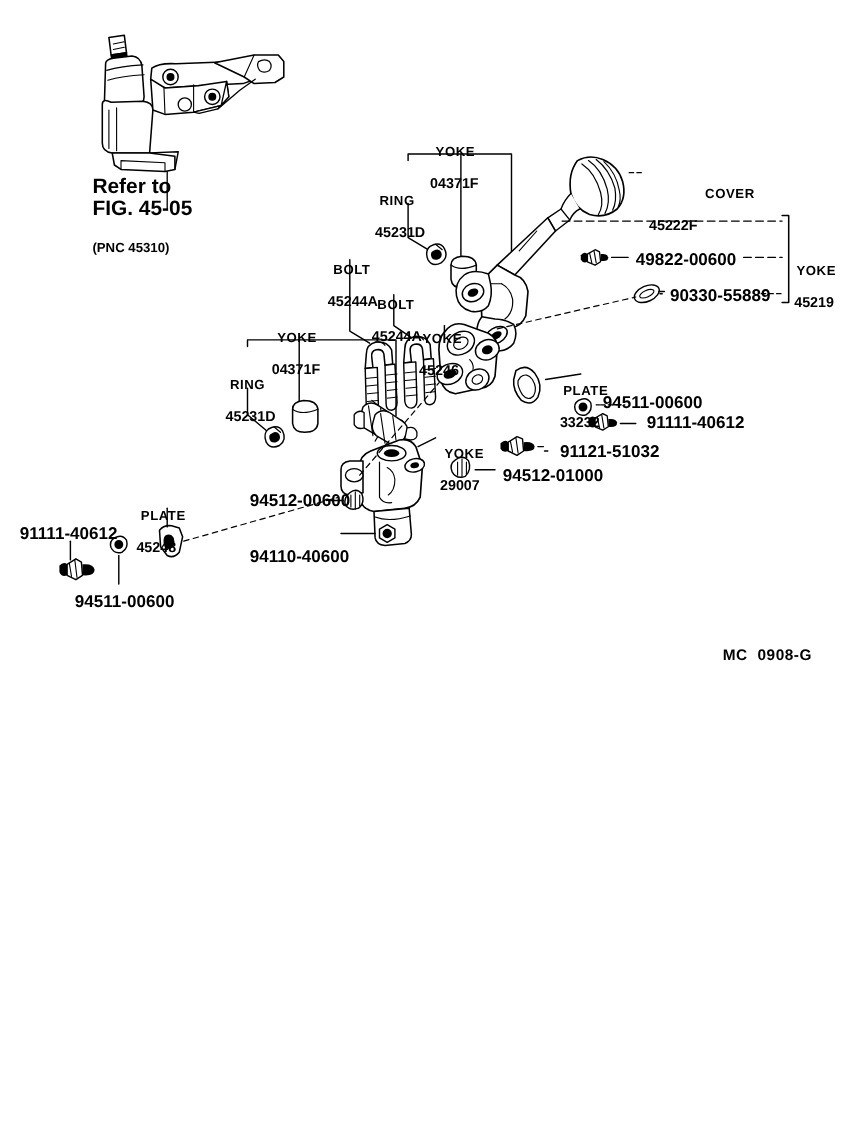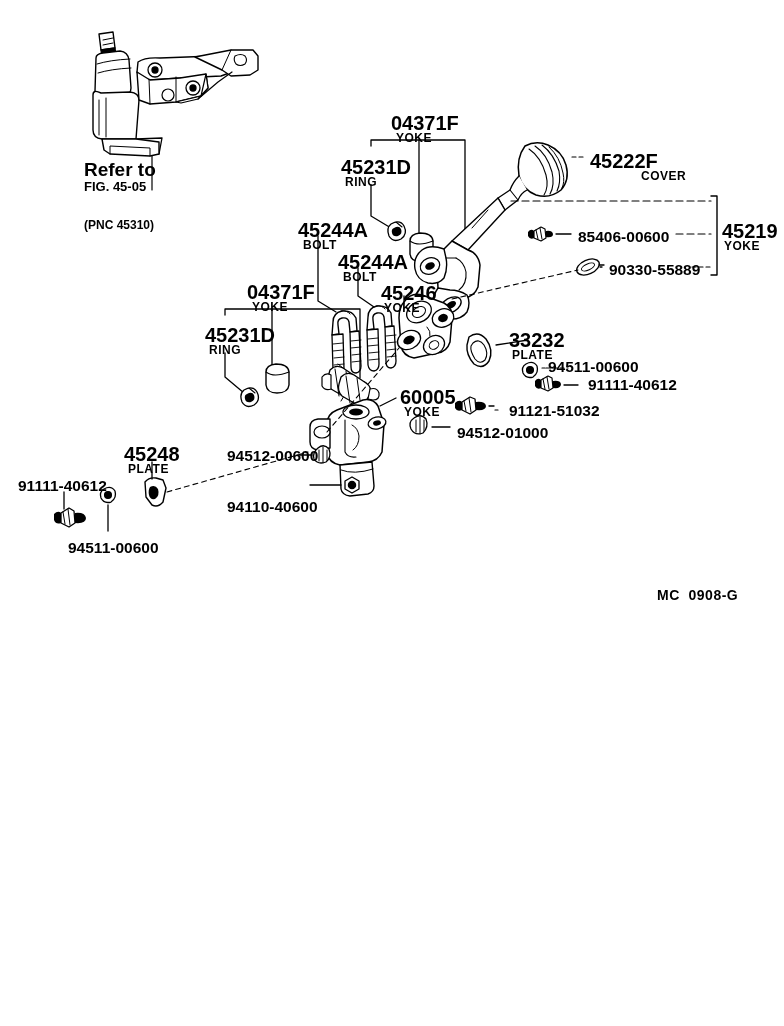--- a/index.html
+++ b/index.html
@@ -28,39 +28,40 @@
     height: 1026px;
     display: block;
   }
   .lbl {
     position: absolute;
     white-space: pre;
     line-height: 1.0;
     letter-spacing: 0px;
   }
   .num {
-    font-size: 20px;
+    font-size: 13px;
     font-weight: bold;
     font-family: "Liberation Sans", sans-serif;
+    margin-top: 47px;
   }
   .sub {
     font-size: 12px;
     font-weight: bold;
     letter-spacing: 0.5px;
   }
   .pn {
     font-size: 15.5px;
     font-weight: bold;
   }
   .refer1 {
     font-size: 19px;
     font-weight: bold;
   }
   .refer2 {
-    font-size: 13px;
+    font-size: 19px;
     font-weight: bold;
   }
   .refer3 {
     font-size: 12px;
     font-weight: bold;
   }
   .footer {
     font-size: 14px;
     font-weight: bold;
     letter-spacing: 0.5px;
@@ -405,27 +406,27 @@
 
   <div class="lbl num" style="left:247px; top:282px;">04371F</div>
   <div class="lbl sub" style="left:252px; top:301px;">YOKE</div>
 
   <div class="lbl num" style="left:205px; top:325px;">45231D</div>
   <div class="lbl sub" style="left:209px; top:344px;">RING</div>
 
   <div class="lbl num" style="left:509px; top:330px;">33232</div>
   <div class="lbl sub" style="left:512px; top:349px;">PLATE</div>
 
-  <div class="lbl num" style="left:400px; top:387px;">60005</div>
+  <div class="lbl num" style="left:400px; top:387px;">29007</div>
   <div class="lbl sub" style="left:404px; top:406px;">YOKE</div>
 
   <div class="lbl num" style="left:124px; top:444px;">45248</div>
   <div class="lbl sub" style="left:128px; top:463px;">PLATE</div>
 
-  <div class="lbl pn" style="left:578px; top:229px;">85406-00600</div>
+  <div class="lbl pn" style="left:578px; top:229px;">49822-00600</div>
   <div class="lbl pn" style="left:609px; top:262px;">90330-55889</div>
   <div class="lbl pn" style="left:548px; top:359px;">94511-00600</div>
   <div class="lbl pn" style="left:588px; top:377px;">91111-40612</div>
   <div class="lbl pn" style="left:509px; top:403px;">91121-51032</div>
   <div class="lbl pn" style="left:457px; top:425px;">94512-01000</div>
   <div class="lbl pn" style="left:227px; top:448px;">94512-00600</div>
   <div class="lbl pn" style="left:227px; top:499px;">94110-40600</div>
   <div class="lbl pn" style="left:18px;  top:478px;">91111-40612</div>
   <div class="lbl pn" style="left:68px;  top:540px;">94511-00600</div>
 

